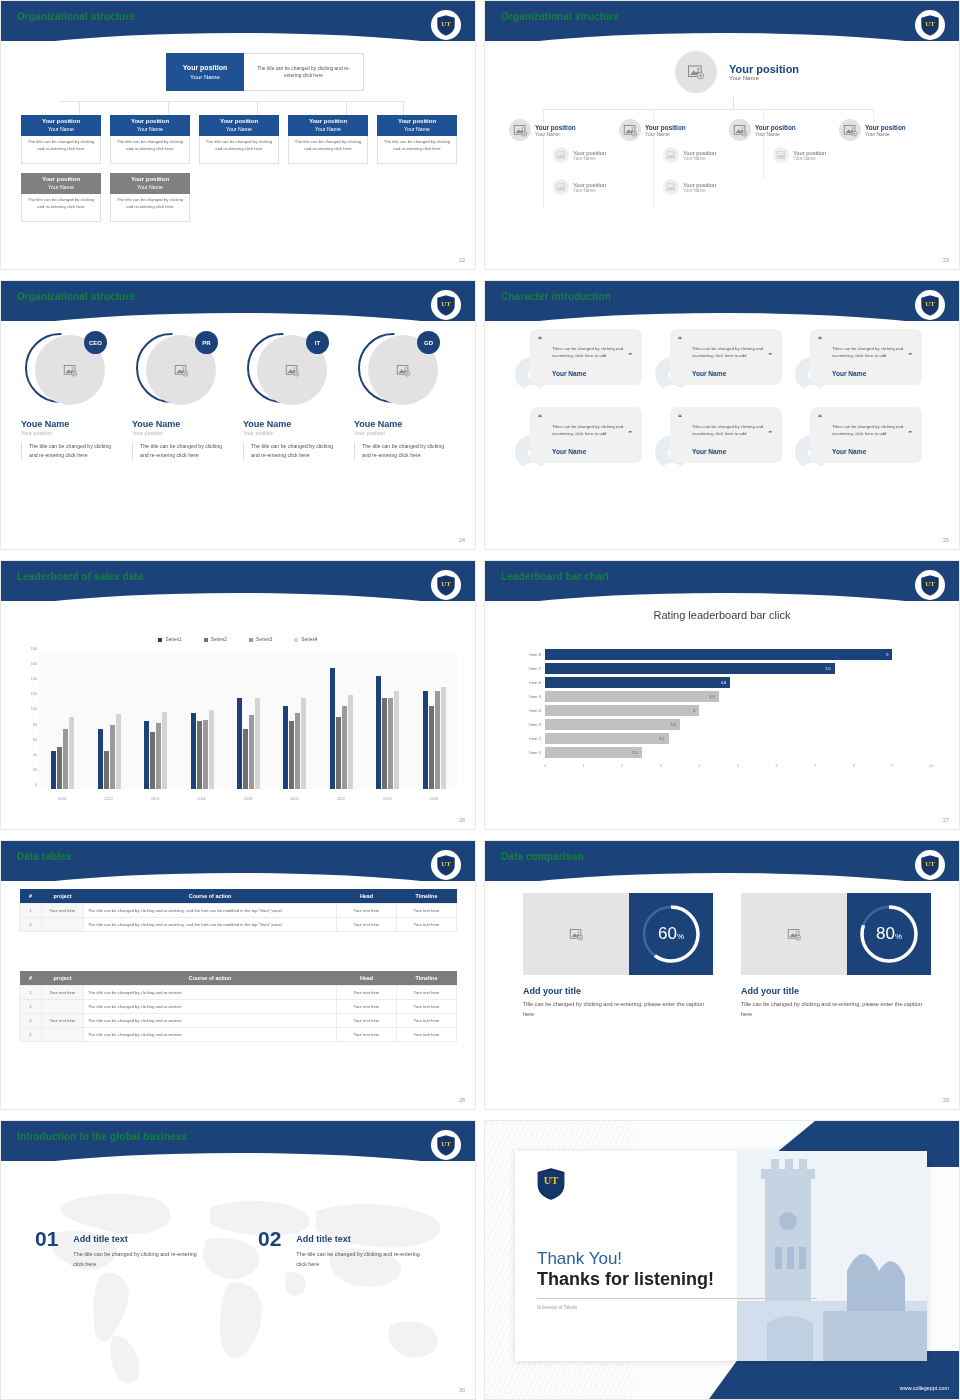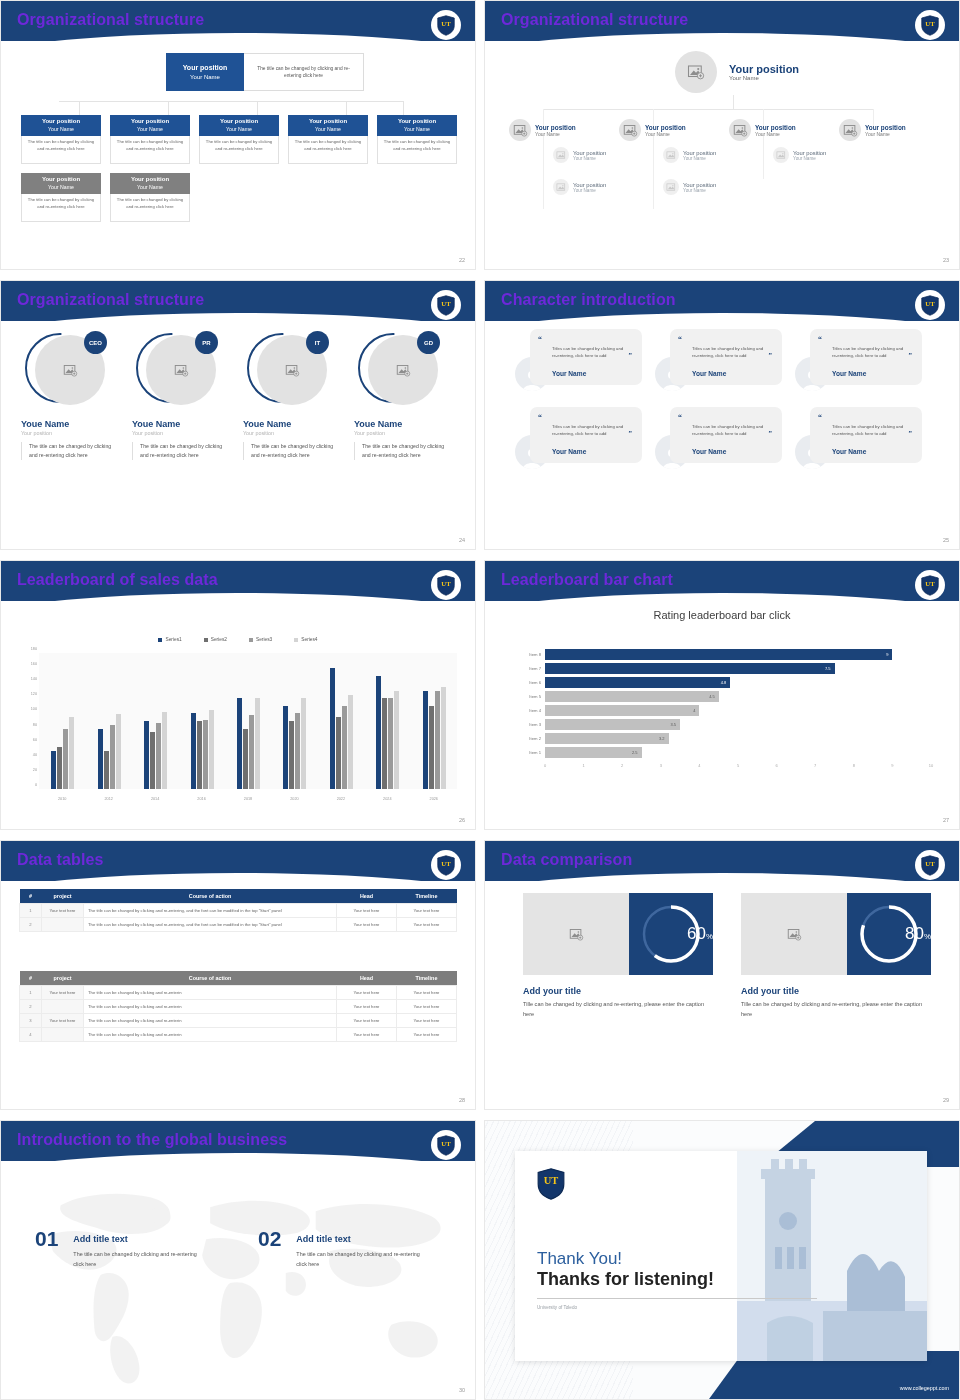--- a/index.html
+++ b/index.html
@@ -31,21 +31,21 @@
   .hdr::after {
     content: "";
     position: absolute;
     left: -10%; right: -10%; bottom: -26px;
     height: 34px;
     background: #ffffff;
     border-radius: 50% 50% 0 0 / 100% 100% 0 0;
   }
   .hdr-title {
     position: absolute; left: 16px; top: 10px;
-    color: #6d28d9; font-size: 16px; font-weight: bold;
+    color: #15803d; font-size: 10px; font-weight: bold;
     letter-spacing: .1px; z-index: 3;
   }
   
   .logo {
     position: absolute; right: 14px; top: 9px;
     width: 30px; height: 30px; border-radius: 50%;
     background: #ffffff; z-index: 5;
     display: flex; align-items: center; justify-content: center;
   }
   .logo svg { width: 18px; height: 21px; display: block; }
@@ -192,21 +192,21 @@
   .tbl.t2 th { background: #7d7d7d; }
   .tbl td { font-size: 4.2px; color: #666; padding: 4px 4px; border: 1px solid #ececec; }
   .tbl td.num { text-align: center; color: #8a8a8a; background: #f7f7f7; width: 22px; }
   .tbl td.proj { text-align: center; background: #f7f7f7; width: 42px; }
   .tbl td.hd, .tbl td.tl { text-align: center; width: 60px; }
   
   .dc-row { position: absolute; top: 52px; left: 38px; display: flex; gap: 28px; }
   .dc-card { width: 190px; }
   .dc-box { display: flex; height: 82px; }
   .dc-img { flex: 1; background: #e4e4e4; display: flex; align-items: center; justify-content: center; }
-  .dc-pct { width: 84px; background: #1b4379; position: relative; display: flex; align-items: center; justify-content: flex-end; }
+  .dc-pct { width: 84px; background: #1b4379; position: relative; display: flex; align-items: center; justify-content: center; }
   .dc-ring { position: absolute; left: 50%; top: 50%; transform: translate(-50%,-50%); }
   .dc-val { position: relative; color: #fff; font-size: 17px; font-weight: normal; z-index: 2; }
   .dc-val .u { font-size: 8px; }
   .dc-title { margin-top: 11px; color: #1b4379; font-size: 9px; font-weight: bold; }
   .dc-sub { margin-top: 4px; font-size: 5.6px; color: #555; line-height: 1.7; }
   
   .map-bg { position: absolute; left: 0; right: 0; top: 40px; bottom: 0; opacity: .5; }
   .gb-row { position: absolute; top: 108px; left: 34px; display: flex; gap: 48px; }
   .gb-item { display: flex; gap: 15px; width: 175px; }
   .gb-num { color: #1b4379; font-size: 21px; font-weight: bold; line-height: .95; }

